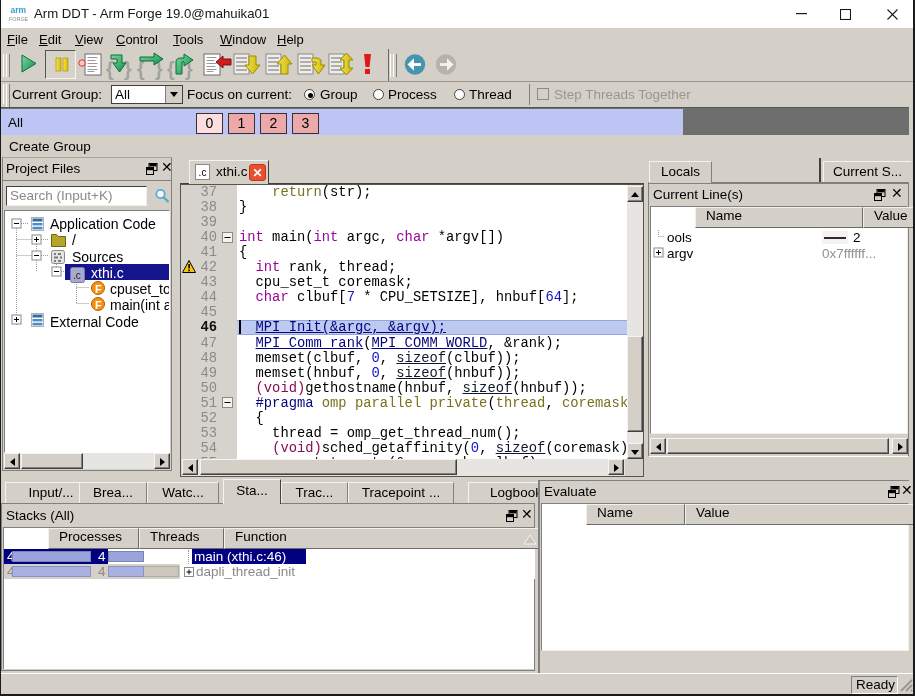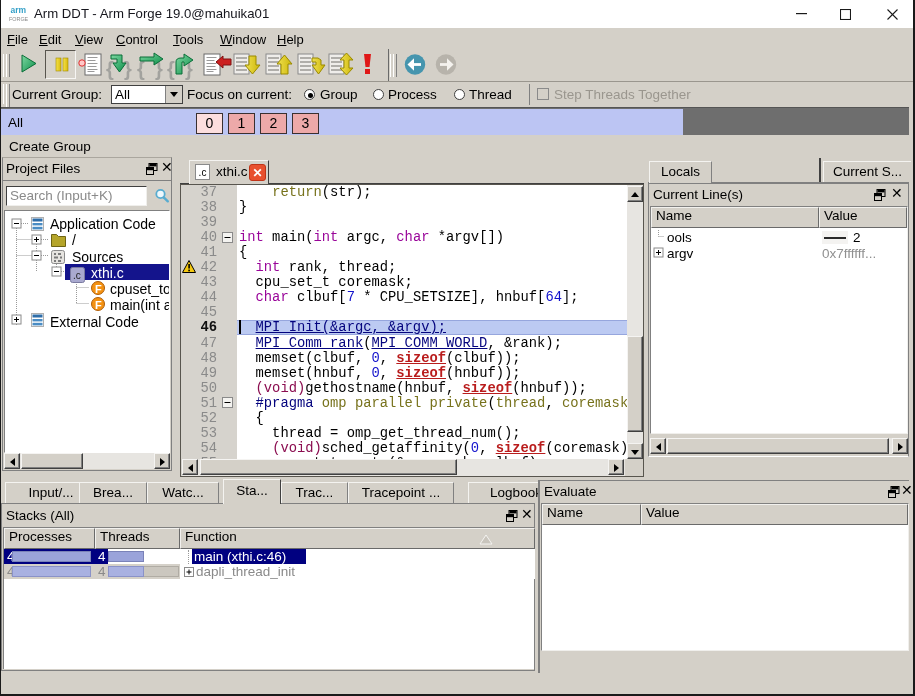--- a/index.html
+++ b/index.html
@@ -50,36 +50,36 @@
 #editor { left:179px; top:157px; width:464px; height:320px; }
 
 #rightpanel { left:647px; top:157px; width:261px; height:323px; }
 
 #bottomleft { left:0; top:479px; width:534px; height:194px; }
 #evaluate { left:537px; top:480px; width:371px; height:193px; }
 
 #statusbar { left:0; top:673px; width:912px; height:21px; background:#d4d0c8; border-top:1px solid #fff; }
 
 .th { position:absolute; background:#d4d0c8; border-top:1px solid #f2f1ee; border-left:1px solid #f2f1ee;
-  border-right:1px solid #6a6a6a; border-bottom:1px solid #6a6a6a; padding-left:4px; font-size:13.5px; }
+  border-right:1px solid #6a6a6a; border-bottom:1px solid #6a6a6a; padding-left:10px; font-size:13.5px;margin-left:44px; }
 
 .tab { position:absolute; background:#d4d0c8; border-top:1px solid #f4f3f0; border-left:1px solid #f4f3f0;
   border-right:1px solid #404040; text-align:center; font-size:13.5px; }
 
 #code { }
 .cl { position:absolute; left:0; width:445px; height:15.05px; line-height:15.05px; font-family:"Liberation Mono",monospace; font-size:13.8px; white-space:pre; }
 .ln { position:absolute; left:0; top:0; width:36px; text-align:right; color:#8a8a8a; }
 .lnb { position:absolute; left:0; top:0; width:36px; text-align:right; color:#111; font-weight:bold; }
 .ct { position:absolute; left:58px; top:0; }
 
 .kw { color:#77721c; } 
 .ty { color:#990599; } 
 .nu { color:#1111cc; } 
 .mpi { color:#04047e; text-decoration:underline; } 
-.szf { color:#b91c1c; text-decoration:underline;font-weight:bold; }
+.szf { color:#0f172a; text-decoration:underline; }
 .mar { color:#8b0d50; } 
 .prg { color:#04047e; } 
 </style>
 </head>
 <body>
 <div id="win">
 
   <div class="abs" id="titlebar">
     <svg class="abs" style="left:7px;top:5px" width="20" height="18" viewBox="0 0 20 18">
       <text x="2.5" y="8" font-family="Liberation Sans" font-weight="bold" font-size="8.5" fill="#35a0c8">arm</text>
@@ -538,14 +538,26 @@
         <rect x="1" y="5" width="6" height="2.2" fill="#000"></rect>
       </svg>
       <span class="abs" style="left:361px;top:1px;font-size:14px">✕</span>
       <div class="abs" style="left:1px;top:22px;width:368px;height:148px;background:#fff;border:1px solid #808080;border-bottom-color:#f0efec;border-right-color:#f0efec">
         <div class="th" style="left:0;top:0;width:99px;height:21px">Name</div>
         <div class="th" style="left:99px;top:0;width:267px;height:21px">Value</div>
       </div>
     </div>
   </div>
 
+  <div class="abs" id="statusbar">
+    <div class="abs" style="left:850px;top:2px;width:47px;height:18px;border:1px solid #9a968e;border-top-color:#808080;border-left-color:#808080;border-bottom-color:#fff;border-right-color:#fff;">
+      <span class="abs" style="left:4px;top:0px">Ready</span>
+    </div>
+    <svg class="abs" style="left:898px;top:4px" width="14" height="15" viewBox="0 0 14 15">
+      <g stroke="#9a968e" stroke-width="2">
+        <line x1="13" y1="2" x2="2" y2="13"></line>
+        <line x1="13" y1="7" x2="7" y2="13"></line>
+        <line x1="13" y1="12" x2="12" y2="13"></line>
+      </g>
+    </svg>
+  </div>
 
 </div>
 
 </body></html>

